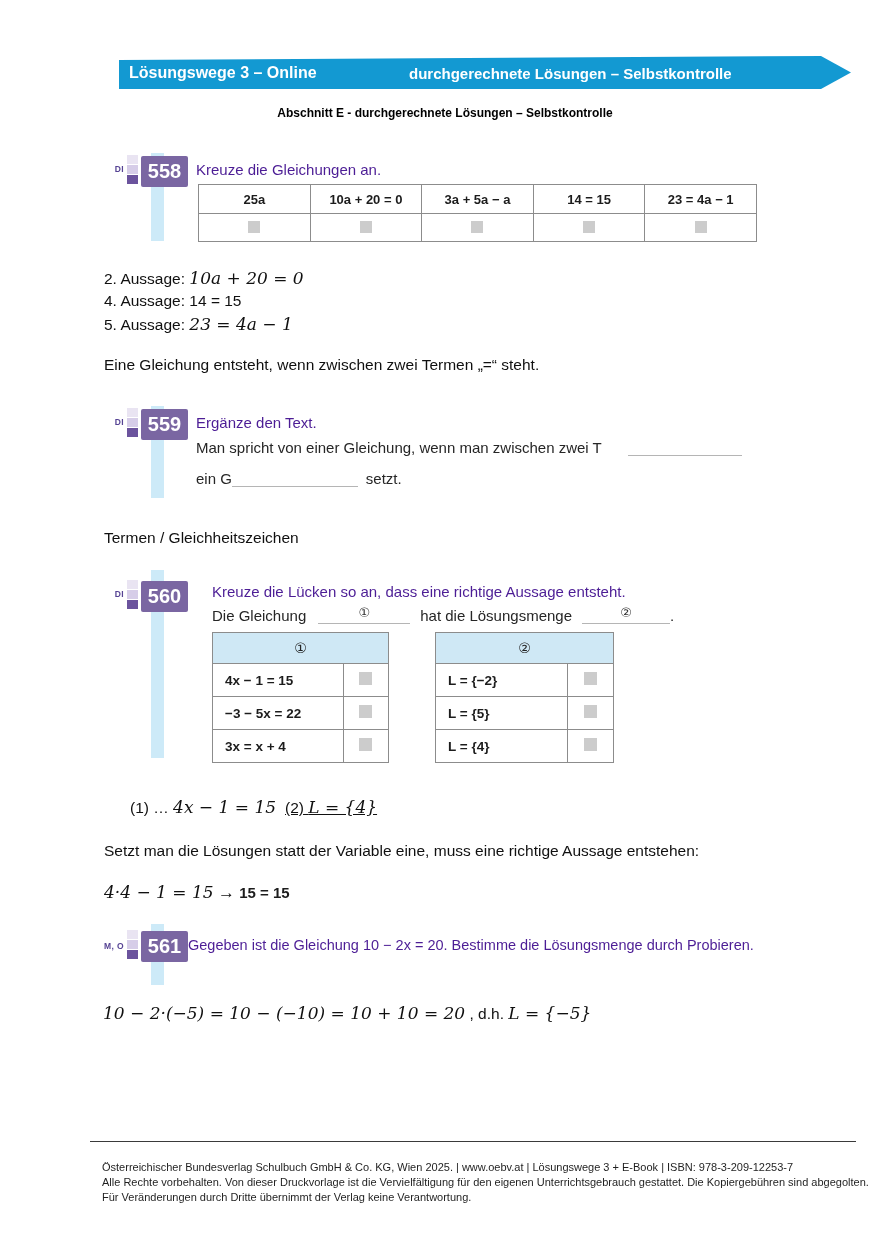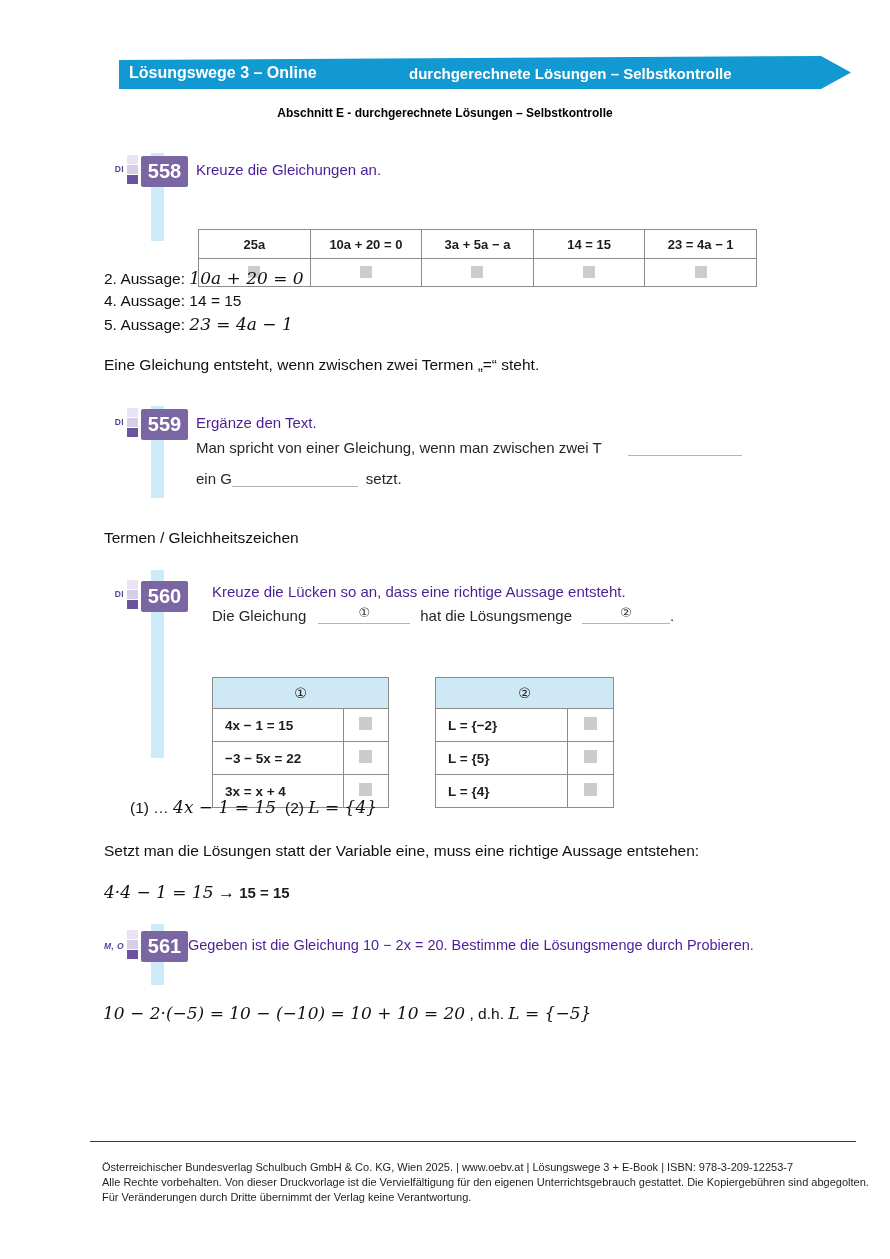--- a/index.html
+++ b/index.html
@@ -24,21 +24,21 @@
     letter-spacing:.4px;text-align:right;}
   .sqs{position:absolute;display:flex;flex-direction:column;gap:1px;}
   .sq{width:11px;height:9px;}
   .sq1{background:#e9e4f2;}.sq2{background:#d6cde8;}.sq3{background:#6b539d;}
   .badge{position:absolute;width:47px;height:31px;background:var(--badge-purple,#7a66a2);
     border-radius:2px;display:flex;align-items:center;justify-content:center;
     color:#fff;font-weight:bold;font-size:20px;}
   .p{position:absolute;font-size:15px;color:#4c1d95;white-space:nowrap;}
 
   
-  table{border-collapse:collapse;margin-top:45px;}
+  table{border-collapse:collapse;}
   .t558{position:absolute;left:198px;top:184px;width:559px;table-layout:fixed;}
   .t558 th{border:1px solid #8c8c8c;height:26px;font-size:13px;font-weight:600;
     text-align:center;color:#1c1c1c;}
   .t558 td{border:1px solid #8c8c8c;height:25px;text-align:center;vertical-align:middle;}
   .cb{width:12px;height:12px;background:var(--checkbox-gray,#cccccc);display:inline-block;}
 
   .t560{position:absolute;top:632px;table-layout:fixed;}
   .t560 th{border:1px solid #8c8c8c;background:var(--table-header-blue,#cfe8f5);
     height:28px;font-size:14px;font-weight:normal;text-align:center;color:#222;}
   .t560 td{border:1px solid #8c8c8c;height:30px;font-size:13.5px;font-weight:600;
@@ -196,33 +196,33 @@
       <td>L = {4}</td>
       <td class="cbc"><div class="cb" style="width:13px;height:13px;"></div></td>
     </tr>
   </tbody>
     </table>
 
   <div class="ans" style="left:130px;top:797px;">
     <span>(1) …</span>
     <span class="m">4x − 1 = 15</span>
   </div>
-  <div class="ans" style="left:285px;top:797px;">
+  <div class="ans" style="left:285px;top:797px;text-decoration:underline;">
     <span>(2)</span>
     <span class="m">L = {4}</span>
   </div>
   <div class="ans" style="left:104px;top:842px;">Setzt man die Lösungen statt der Variable eine, muss eine richtige Aussage entstehen:</div>
   <div class="ans" style="left:104px;top:882px;">
     <span class="m">4·4 − 1 = 15</span>
     <span class="arrow">→</span>
     <span class="sansresult">15 = 15</span>
   </div>
 
   <div class="vbar" style="left:151px;top:924px;height:61px;"></div>
-  <div class="extag" style="left:84px;top:941px;width:40px;font-style:italic;">M, O</div>
+  <div class="extag" style="left:84px;top:941px;width:40px;">M, O</div>
   <div class="sqs" style="left:127px;top:930px;">
     <div class="sq sq1"></div>
     <div class="sq sq2"></div>
     <div class="sq sq3"></div>
   </div>
   <div class="badge" style="left:141px;top:931px;">561</div>
   <div class="p" style="left:188px;top:937px;font-size:14.5px;">Gegeben ist die Gleichung 10 − 2x = 20. Bestimme die Lösungsmenge durch Probieren.</div>
 
   <div class="ans" style="left:103px;top:1003px;">
     <span class="m">10 − 2·(−5) = 10 − (−10) = 10 + 10 = 20</span>

